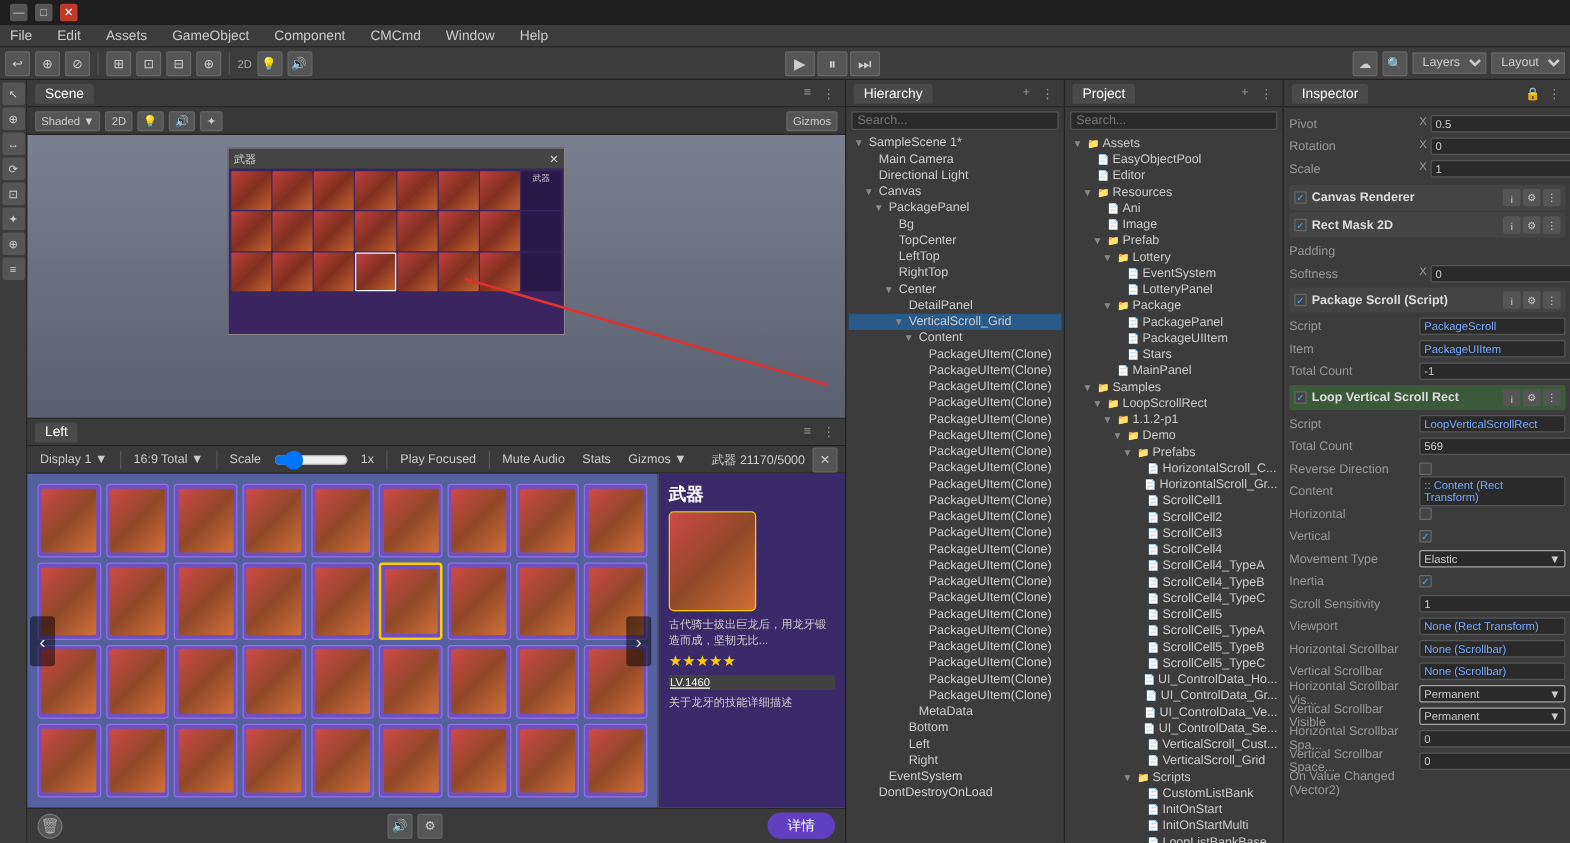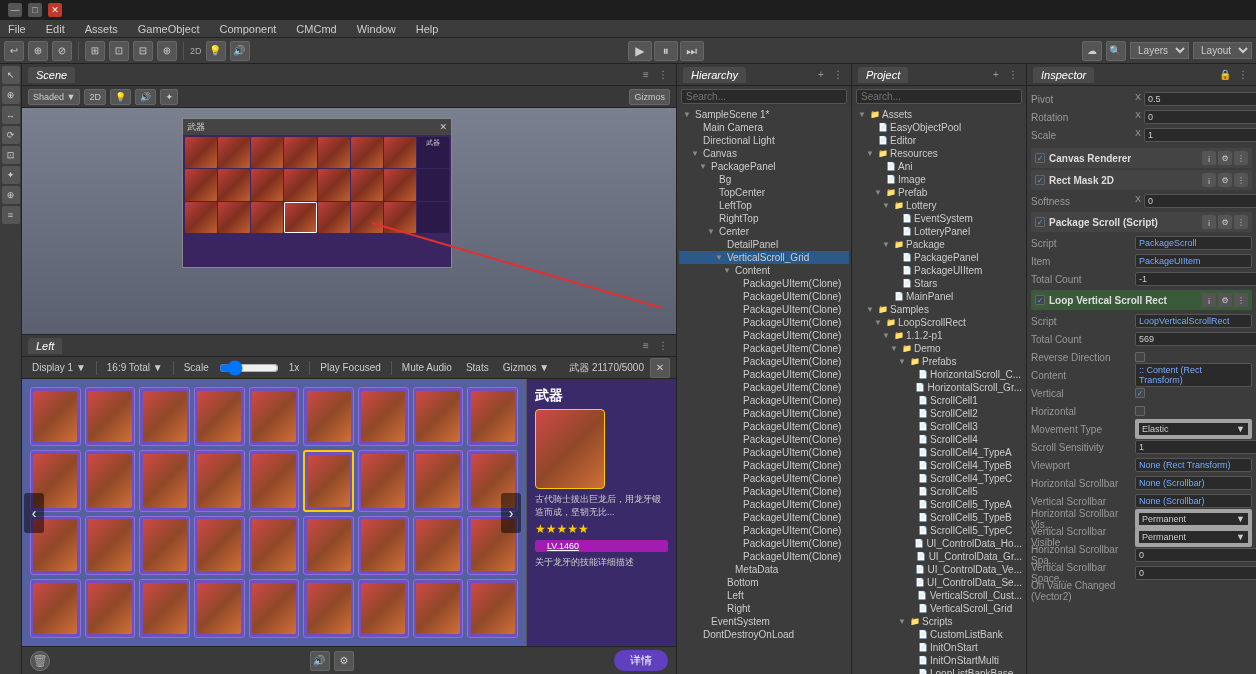--- a/index.html
+++ b/index.html
@@ -34,21 +34,21 @@
     
     .left-sidebar { width: 22px; background: #3c3c3c; border-right: 1px solid #222; display: flex; flex-direction: column; align-items: center; padding: 2px 0; gap: 2px; }
     .sidebar-icon { width: 18px; height: 18px; background: #555; border-radius: 2px; cursor: pointer; display: flex; align-items: center; justify-content: center; color: #ccc; font-size: 9px; }
 
     
     .center-area { flex: 1; display: flex; flex-direction: column; min-width: 0; }
 
     
     .scene-panel { flex: 1; display: flex; flex-direction: column; background: #3c3c3c; }
     .panel-header { height: 22px; background: #3a3a3a; display: flex; align-items: center; padding: 0 6px; gap: 6px; border-bottom: 1px solid #222; }
-    .panel-tab { padding: 2px 8px; font-size: 11px; color: #ccc; cursor: pointer; border-radius: 3px 3px 0 0; font-style: italic; }
+    .panel-tab { padding: 2px 8px; font-size: 11px; color: #ccc; cursor: pointer; border-radius: 3px 3px 0 0; }
     .panel-tab.active { background: #4a4a4a; color: #fff; }
     .scene-content { flex: 1; background: #5a5a5a; position: relative; overflow: hidden; }
 
     
     .scene-viewport { width: 100%; height: 100%; background: linear-gradient(180deg, #7a8090 0%, #6a7080 50%, #5a6070 100%); position: relative; }
 
     
     .game-window { position: absolute; left: 160px; top: 10px; width: 270px; height: 150px; background: #2a2a4a; border: 1px solid #888; }
     .game-window-header { height: 16px; background: #444; display: flex; align-items: center; justify-content: space-between; padding: 0 4px; font-size: 9px; color: #ccc; }
 
@@ -61,21 +61,21 @@
     .game-grid { display: grid; grid-template-columns: repeat(9, 1fr); gap: 4px; flex: 1; }
     .game-item { background: #7050c0; border-radius: 3px; display: flex; align-items: center; justify-content: center; cursor: pointer; border: 1px solid #9070e0; }
     .game-item-img { width: 90%; height: 90%; background: linear-gradient(135deg, #d04848 0%, #904828 50%, #d07038 100%); border-radius: 2px; }
     .game-item.selected { border: 2px solid #ffcc00; }
 
     
     .detail-right { width: 150px; background: #3a2a6a; border-left: 1px solid #555; padding: 8px; display: flex; flex-direction: column; gap: 4px; }
     .detail-title { font-size: 14px; color: #fff; font-weight: bold; }
     .detail-desc { font-size: 9px; color: #ccc; line-height: 1.4; }
     .stars { color: #ffcc00; font-size: 12px; }
-    .level-badge { background: #a21caf; color: #fff; font-size: 9px; padding: 1px 12px; border-radius: 2px; display: inline-block; text-decoration: underline; }
+    .level-badge { background: #404040; color: #fff; font-size: 9px; padding: 1px 1px; border-radius: 2px; display: inline-block; text-decoration: underline; }
 
     
     .nav-arrow { position: absolute; top: 50%; transform: translateY(-50%); background: rgba(0,0,0,0.5); color: #fff; width: 20px; height: 40px; display: flex; align-items: center; justify-content: center; cursor: pointer; font-size: 14px; border-radius: 3px; }
     .nav-left { left: 2px; }
     .nav-right { right: 155px; }
 
     
     .game-bottom { height: 28px; background: #3a3a3a; display: flex; align-items: center; padding: 0 8px; gap: 8px; border-top: 1px solid #222; }
     .delete-btn { width: 20px; height: 20px; background: #555; border-radius: 50%; display: flex; align-items: center; justify-content: center; cursor: pointer; color: #aaa; font-size: 12px; border: 1px solid #777; }
     .detail-action-btn { background: #6040c0; color: #fff; border: none; border-radius: 12px; padding: 3px 16px; font-size: 11px; cursor: pointer; }
@@ -101,21 +101,21 @@
     .inspector-row { display: flex; align-items: center; height: 18px; gap: 4px; font-size: 10px; }
     .inspector-label { color: #999; width: 100px; flex-shrink: 0; }
     .inspector-value-multi { display: flex; gap: 3px; flex: 1; }
     .val-field { background: #2a2a2a; border: 1px solid #555; color: #ccc; font-size: 9px; padding: 1px 3px; flex: 1; border-radius: 2px; }
     .component-header { display: flex; align-items: center; height: 20px; background: #444; padding: 0 4px; margin: 2px 0; border-radius: 2px; gap: 4px; cursor: pointer; }
     .component-title { font-size: 10px; color: #ddd; font-weight: bold; flex: 1; }
     .component-icons { display: flex; gap: 2px; }
     .comp-icon-btn { width: 14px; height: 14px; background: #555; border-radius: 2px; display: flex; align-items: center; justify-content: center; font-size: 8px; color: #ccc; cursor: pointer; }
     .checkbox { width: 10px; height: 10px; background: #444; border: 1px solid #666; border-radius: 1px; display: flex; align-items: center; justify-content: center; }
     .checkbox.checked::after { content: '✓'; font-size: 8px; color: #4af; }
-    .dropdown-field { background: #2a2a2a; border: 4px solid #a3a3a3; color: #ccc; font-size: 9px; padding: 1px 3px; flex: 1; border-radius: 2px; display: flex; align-items: center; justify-content: space-between; }
+    .dropdown-field { background: #2a2a2a; border: 1px solid #a3a3a3; color: #ccc; font-size: 9px; padding: 1px 3px; flex: 1; border-radius: 2px; display: flex; align-items: center; justify-content: space-between; }
     .obj-ref { background: #2a2a2a; border: 1px solid #555; color: #7af; font-size: 9px; padding: 1px 3px; flex: 1; border-radius: 2px; cursor: pointer; }
 
     
     ::-webkit-scrollbar { width: 6px; height: 6px; }
     ::-webkit-scrollbar-track { background: #2a2a2a; }
     ::-webkit-scrollbar-thumb { background: #555; border-radius: 3px; }
 
     .panel-header-icons { display: flex; gap: 3px; margin-left: auto; }
     .panel-header-icon { width: 14px; height: 14px; color: #999; font-size: 10px; cursor: pointer; display: flex; align-items: center; justify-content: center; }
 
@@ -980,20 +980,23 @@
         <div class="component-header">
           <div class="checkbox checked"></div>
           <span class="component-title">Rect Mask 2D</span>
           <div class="component-icons">
             <div class="comp-icon-btn">ℹ</div>
             <div class="comp-icon-btn">⚙</div>
             <div class="comp-icon-btn">⋮</div>
           </div>
         </div>
         <div class="inspector-row">
+          <span class="inspector-label">Padding</span>
+        </div>
+        <div class="inspector-row">
           <span class="inspector-label">Softness</span>
           <div class="inspector-value-multi">
             <span style="font-size:9px;color:#999;">X</span>
             <input class="val-field" value="0" style="">
 
           </div>
         </div>
 
         <div class="component-header">
           <div class="checkbox checked"></div>
@@ -1036,32 +1039,36 @@
         </div>
         <div class="inspector-row">
           <span class="inspector-label">Reverse Direction</span>
           <div class="checkbox"></div>
         </div>
         <div class="inspector-row">
           <span class="inspector-label">Content</span>
           <div class="obj-ref">:: Content (Rect Transform)</div>
         </div>
         <div class="inspector-row">
+          <span class="inspector-label">Horizontal</span>
+          <div class="checkbox"></div>
+        </div>
+        <div class="inspector-row">
           <span class="inspector-label">Vertical</span>
           <div class="checkbox checked"></div>
         </div>
         <div class="inspector-row">
-          <span class="inspector-label">Horizontal</span>
-          <div class="checkbox"></div>
-        </div>
-        <div class="inspector-row">
           <span class="inspector-label">Movement Type</span>
           <div class="dropdown-field">Elastic <span>▼</span></div>
         </div>
         <div class="inspector-row">
+          <span class="inspector-label">Inertia</span>
+          <div class="checkbox checked"></div>
+        </div>
+        <div class="inspector-row">
           <span class="inspector-label">Scroll Sensitivity</span>
           <input class="val-field" value="1" style="">
         </div>
         <div class="inspector-row">
           <span class="inspector-label">Viewport</span>
           <div class="obj-ref">None (Rect Transform)</div>
         </div>
         <div class="inspector-row">
           <span class="inspector-label">Horizontal Scrollbar</span>
           <div class="obj-ref">None (Scrollbar)</div>

